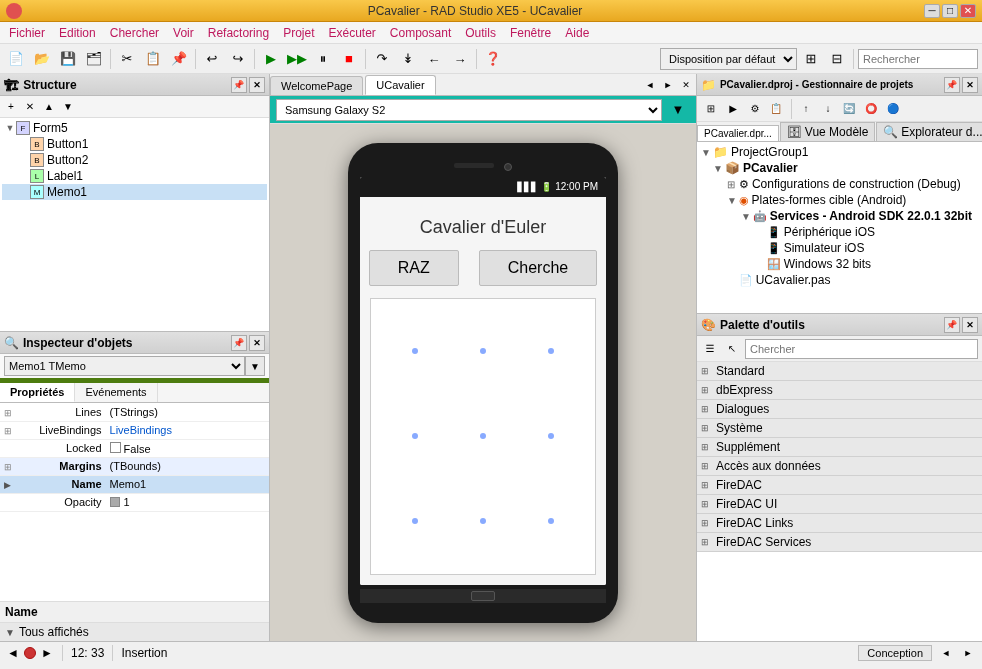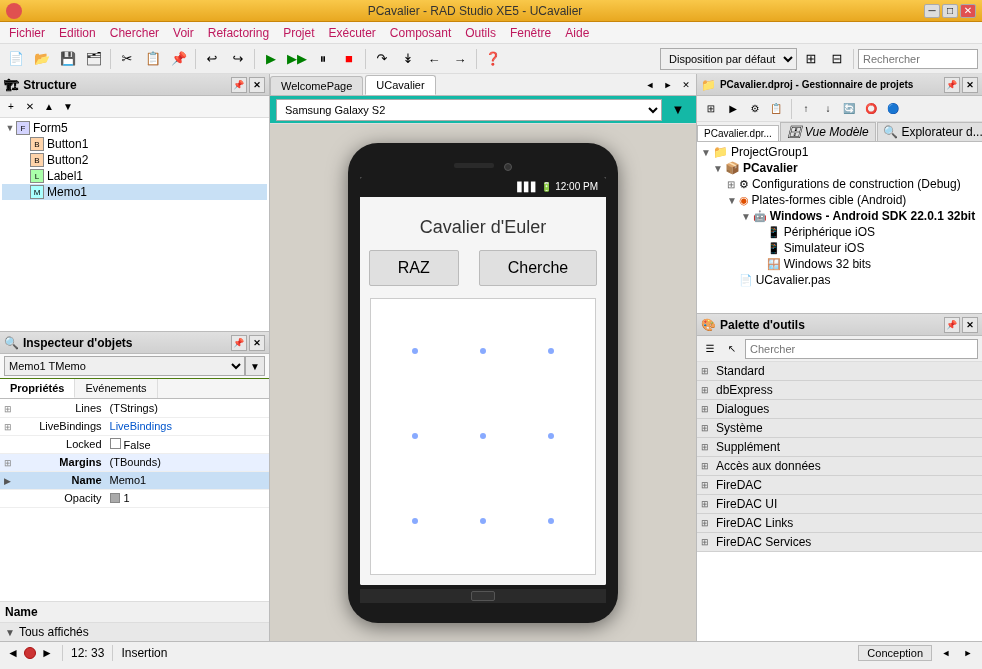--- a/index.html
+++ b/index.html
@@ -442,21 +442,21 @@
     <div id="inspector-panel">
       <div class="panel-header">
         <span>🔍</span>
         <span>Inspecteur d'objets</span>
         <div class="panel-tools">
           <div class="panel-tool-btn">📌</div>
           <div class="panel-tool-btn">✕</div>
         </div>
       </div>
 
-      <div style="display:flex; align-items:center; padding:2px 4px; background:#f9f9f9; border-bottom:1px solid #4d7c0f;">
+      <div style="display:flex; align-items:center; padding:2px 4px; background:#f9f9f9; border-bottom:5px solid #4d7c0f;">
         <select style="flex:1; height:20px; font-size:11px; border:1px solid #aaa;">
           <option><span>Memo1</span> <span>TMemo</span></option>
         </select>
         <div style="width:20px; height:20px; border:1px solid #aaa; background:#e8e8e8; display:flex; align-items:center; justify-content:center; cursor:pointer; font-size:10px;">▼</div>
       </div>
 
       <div class="tabs-row">
         <div class="tab active">Propriétés</div>
         <div class="tab">Evénements</div>
       </div>
@@ -600,21 +600,21 @@
         <div class="tb-sep"></div>
         <div class="tb-btn" style="width:20px;height:20px;font-size:10px;">↑</div>
         <div class="tb-btn" style="width:20px;height:20px;font-size:10px;">↓</div>
         <div class="tb-btn" style="width:20px;height:20px;font-size:10px;">🔄</div>
         <div class="tb-btn" style="width:20px;height:20px;font-size:10px;">⭕</div>
         <div class="tb-btn" style="width:20px;height:20px;font-size:10px;">🔵</div>
       </div>
 
       <div style="height:20px; background:#f0f0f0; border-bottom:1px solid #bbb; display:flex; align-items:flex-end;">
         <div class="btab active">PCavalier.dpr...</div>
-        <div class="btab" style="font-size:10px;font-style:italic;">
+        <div class="btab" style="font-size:10px;">
           <span>🗄</span>
           <span>Vue Modèle</span>
         </div>
         <div class="btab" style="font-size:10px;">
           <span>🔍</span>
           <span>Explorateur d...</span>
         </div>
       </div>
 
       <div id="project-tree">
@@ -639,21 +639,21 @@
 
         <div class="ptree-item indent-2">
           <span class="ptree-expand">▼</span>
           <span style="font-size:11px; margin-right:3px; color:#e05000;">◉</span>
           <span>Plates-formes cible (Android)</span>
         </div>
 
         <div class="ptree-item indent-3">
           <span class="ptree-expand">▼</span>
           <span style="font-size:11px; margin-right:3px; color:#88aa00;">🤖</span>
-          <span class="bold-item">Windows - Android SDK 22.0.1 32bit</span>
+          <span class="bold-item">Services - Android SDK 22.0.1 32bit</span>
         </div>
 
         <div class="ptree-item indent-4">
           <span class="ptree-expand">&nbsp;</span>
           <span style="font-size:11px; margin-right:3px; color:#555;">📱</span>
           <span>Périphérique iOS</span>
         </div>
 
         <div class="ptree-item indent-4">
           <span class="ptree-expand">&nbsp;</span>

